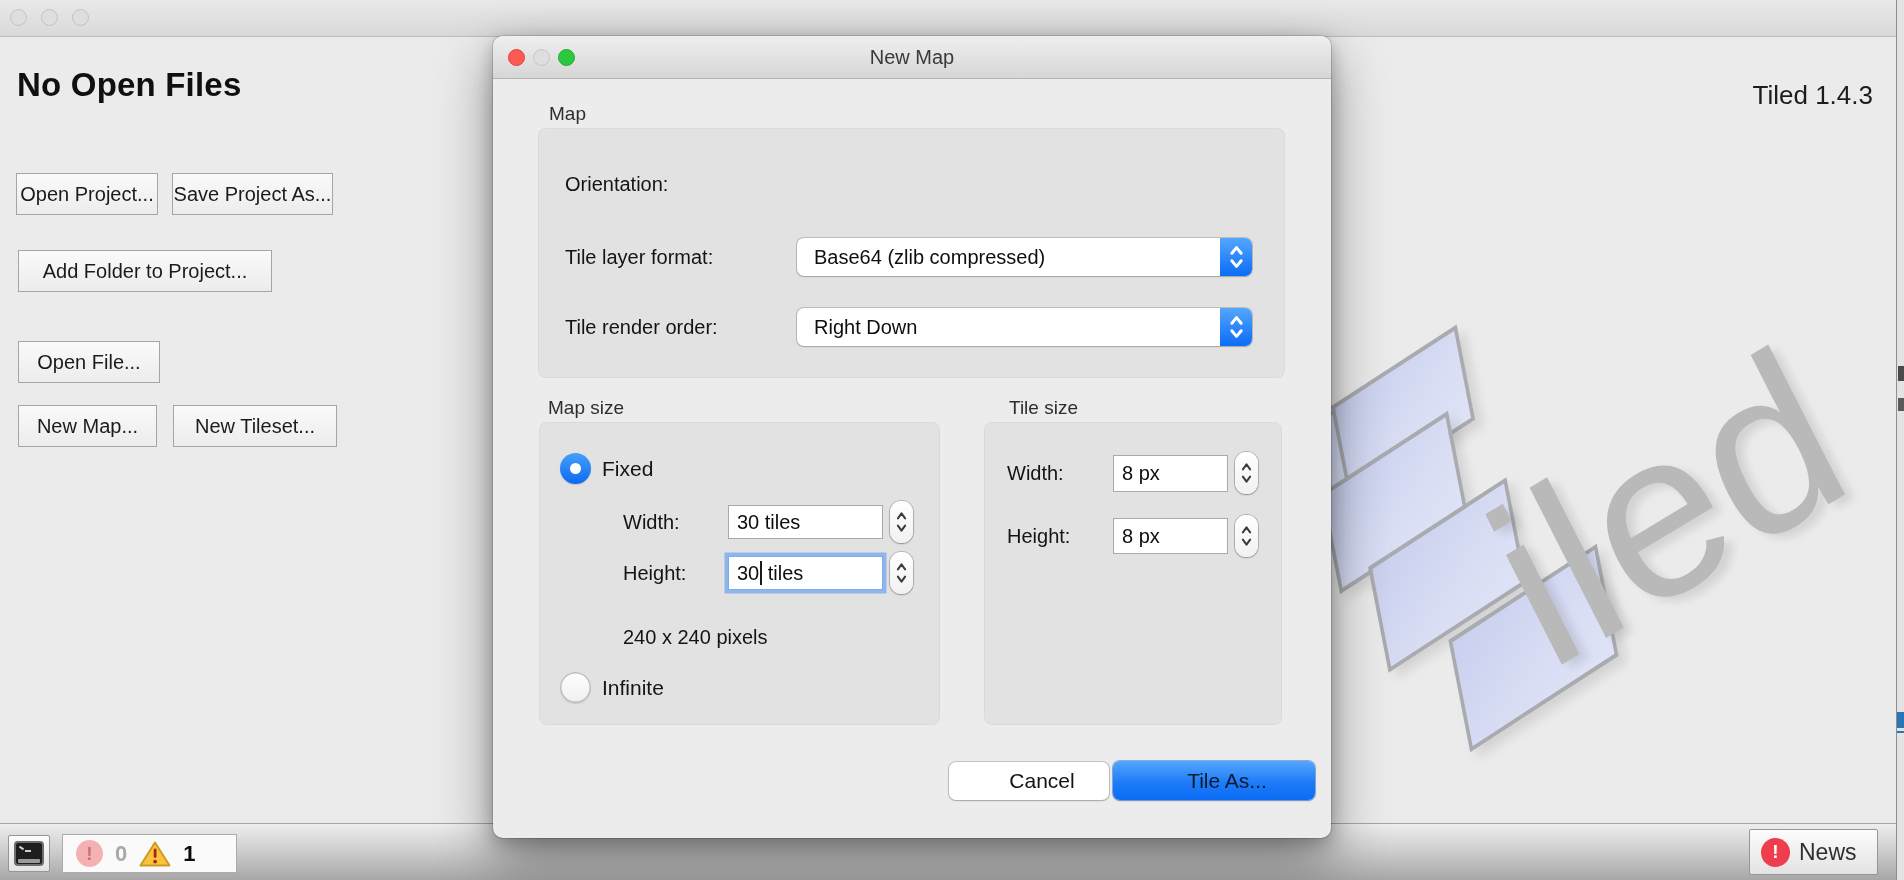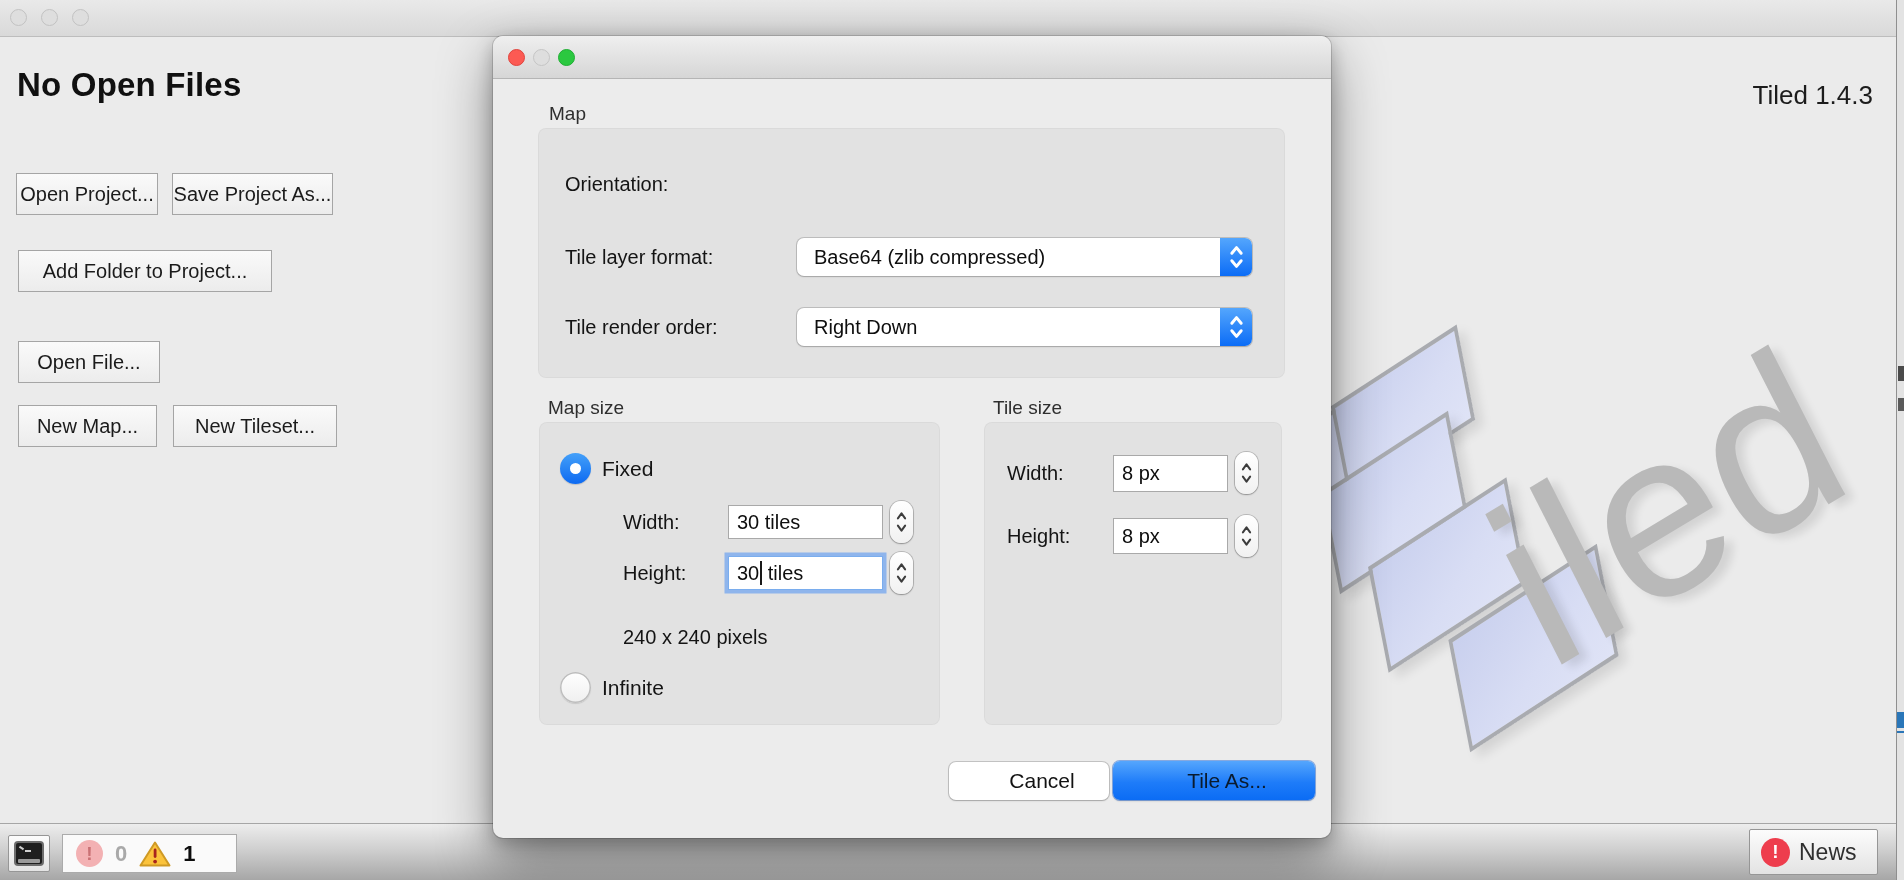--- a/index.html
+++ b/index.html
@@ -148,20 +148,21 @@
   </div>
 
   <div class="abs edge-strip"></div>
   <div class="frag" style="left:1898px;top:366px;width:6px;height:15px;background:#4a4a4a;"></div>
   <div class="frag" style="left:1898px;top:398px;width:6px;height:13px;background:#5a5a5a;"></div>
   <div class="frag" style="left:1897px;top:712px;width:7px;height:16px;background:#2a76b8;"></div>
   <div class="frag" style="left:1897px;top:731px;width:7px;height:2px;background:#2a76b8;"></div>
 
   <div class="abs dialog">
     <div class="dlg-titlebar"></div>
+    <div class="dlg-title">New Map</div>
     <div class="tl2 red" style="left:15px;"></div>
     <div class="tl2 gray" style="left:40px;"></div>
     <div class="tl2 green" style="left:65px;"></div>
 
     <div class="group-label" style="left:56px;top:67px;">Map</div>
     <div class="groupbox" style="left:45px;top:92px;width:747px;height:250px;"></div>
 
     <div class="row-label" style="left:72px;top:129px;line-height:38px;">Orientation:</div>
 
     <div class="row-label" style="left:72px;top:202px;line-height:38px;">Tile layer format:</div>
@@ -218,21 +219,21 @@
       <svg width="13" height="11" viewBox="0 0 18 14">
           <path d="M4 3 L9 10 L14 3" stroke="#3c3c3c" stroke-width="2.8" fill="none" stroke-linecap="round" stroke-linejoin="round"></path>
         </svg>
     </div>
 
     <div class="row-label" style="left:130px;top:590px;">240 x 240 pixels</div>
 
     <div class="radio off" style="left:67px;top:636px;"></div>
     <div class="radio-label" style="left:109px;top:636px;">Infinite</div>
 
-    <div class="group-label" style="left:500px;top:361px;">Tile size</div>
+    <div class="group-label" style="left:516px;top:361px;">Tile size</div>
     <div class="groupbox" style="left:491px;top:386px;width:298px;height:303px;"></div>
 
     <div class="row-label" style="left:514px;top:419px;line-height:37px;">Width:</div>
     <div class="field" style="left:620px;top:419px;width:115px;height:37px;">
       <span>8 px</span>
     </div>
     <div class="spin" style="left:742px;top:416px;">
       <svg width="13" height="11" viewBox="0 0 18 14">
           <path d="M4 11 L9 4 L14 11" stroke="#3c3c3c" stroke-width="2.8" fill="none" stroke-linecap="round" stroke-linejoin="round"></path>
         </svg>

